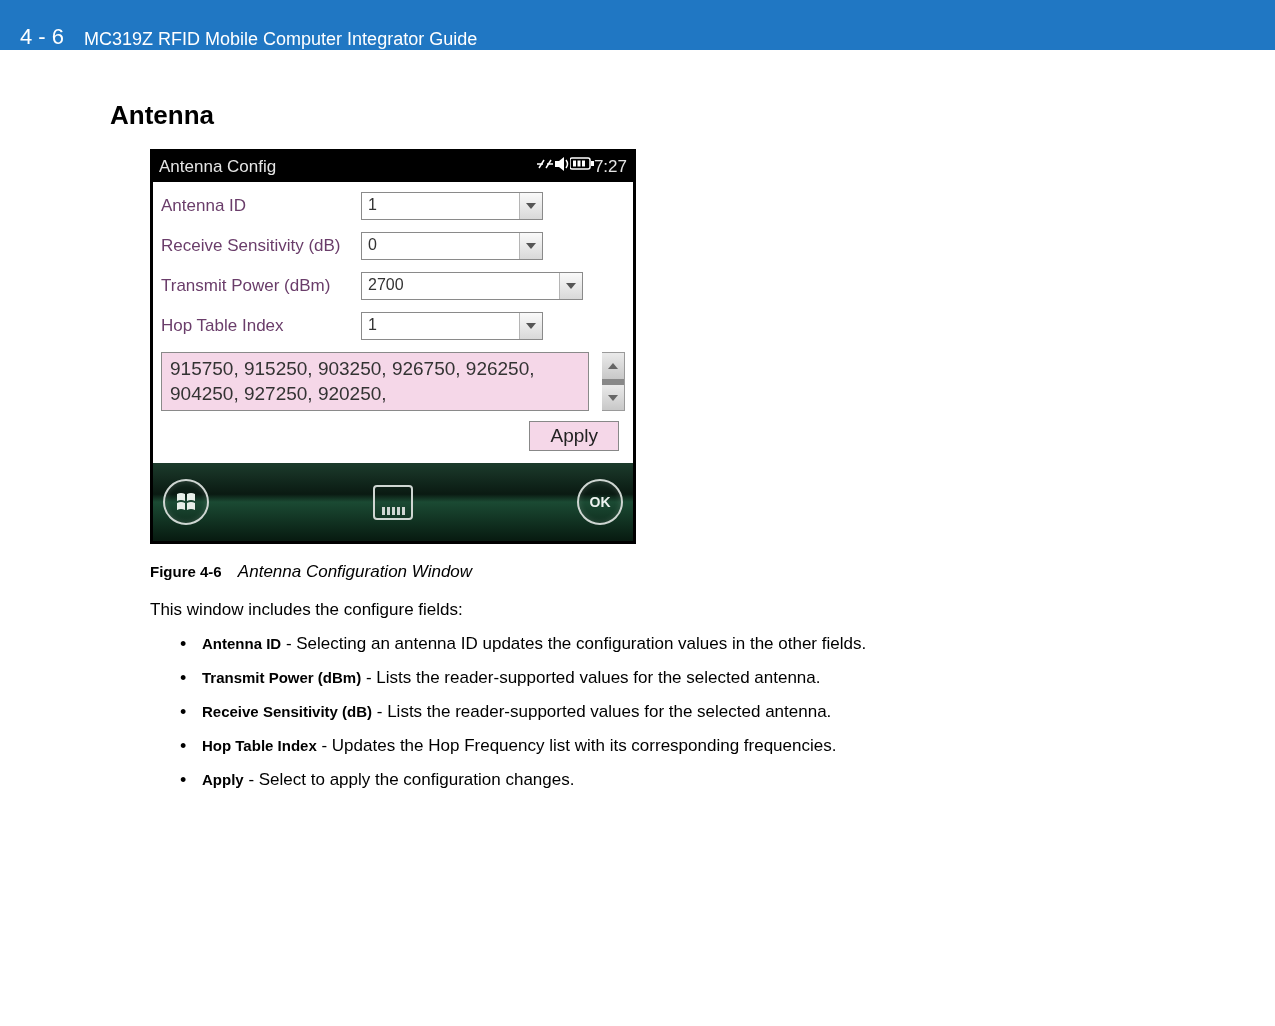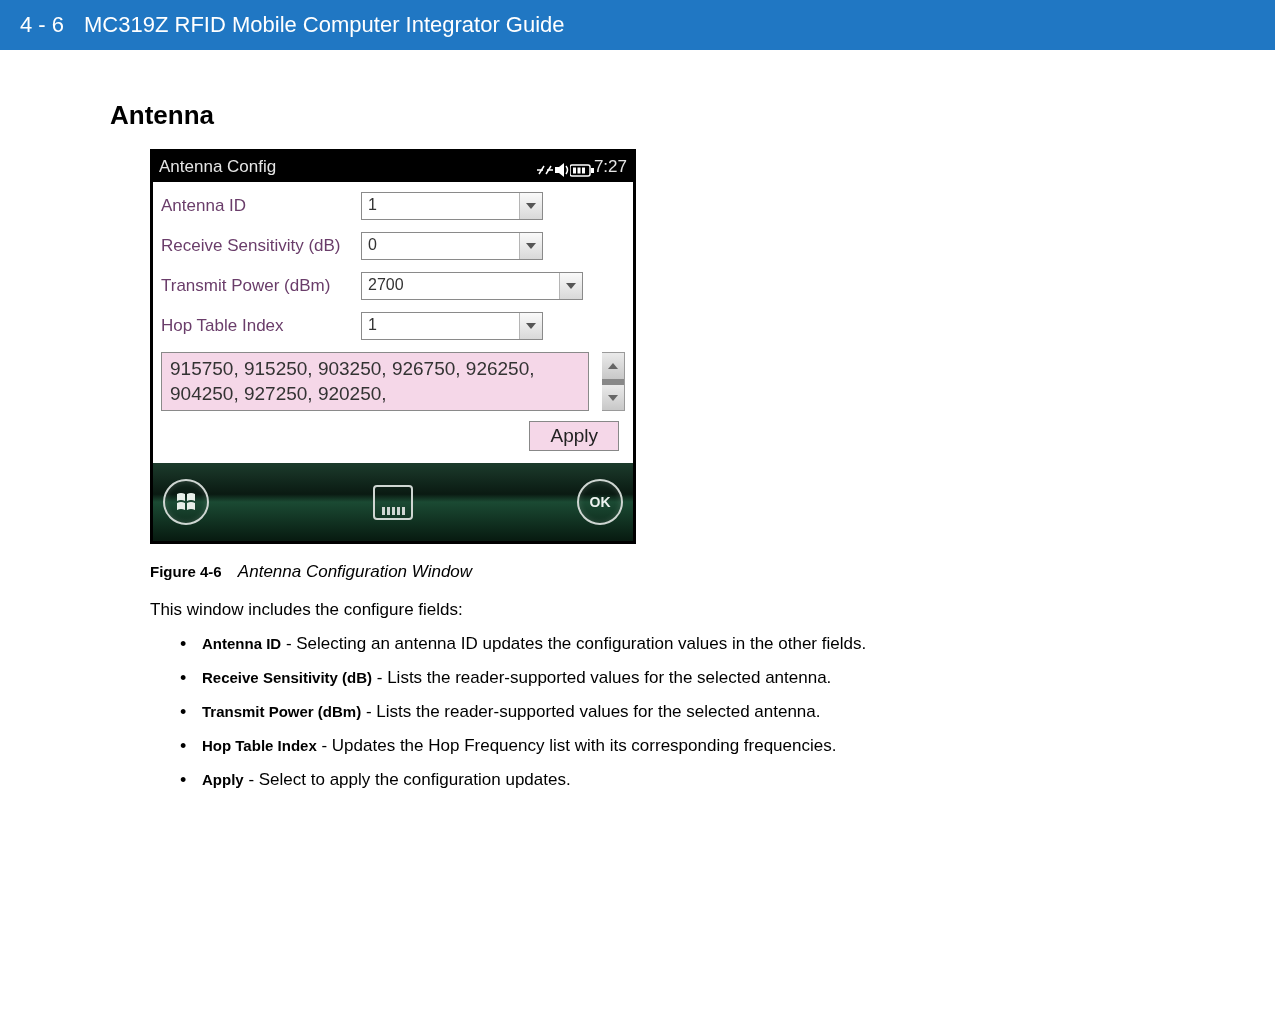--- a/index.html
+++ b/index.html
@@ -5,33 +5,33 @@
   body {
     margin: 0;
     font-family: Arial, Helvetica, sans-serif;
     color: #000;
     background: #fff;
   }
   .header-bar {
     background: #2077c3;
     color: #fff;
     display: flex;
-    align-items: center;
+    align-items: flex-end;
     height: 50px;
     padding: 0 20px;
     font-family: "Arial Narrow", Arial, sans-serif;
     font-stretch: condensed;
   }
   .header-page {
     font-size: 22px;
     margin-right: 20px;
     font-weight: 400;
   }
   .header-title {
-    font-size: 22px;
+    font-size: 18px;
     font-weight: 400;
   }
   .content {
     padding: 50px 0 30px 110px;
     max-width: 1050px;
   }
   .section-title {
     font-family: "Arial Narrow", Arial, sans-serif;
     font-stretch: condensed;
     font-weight: bold;
@@ -63,21 +63,21 @@
     height: 30px;
     padding: 0 6px;
     font-size: 17px;
     justify-content: space-between;
   }
   .titlebar-left {
     white-space: nowrap;
   }
   .titlebar-right {
     display: flex;
-    align-items: flex-end;
+    align-items: flex-start;
   }
   .status-icon svg {
     display: block;
   }
   .form-area {
     padding: 10px 8px 4px 8px;
   }
   .form-row {
     display: flex;
     align-items: center;
@@ -376,19 +376,19 @@
 
   <div class="caption">
     <span class="fig-label">Figure 4-6</span>
     <span class="fig-title">Antenna Configuration Window</span>
   </div>
 
   <p class="body-text">This window includes the configure fields:</p>
 
   <ul class="fields">
     <li><span class="term">Antenna ID</span><span> - Selecting an antenna ID updates the configuration values in the other fields.</span></li>
+    <li><span class="term">Transmit Power (dBm)</span><span> - Lists the reader-supported values for the selected antenna.</span></li>
     <li><span class="term">Receive Sensitivity (dB)</span><span> - Lists the reader-supported values for the selected antenna.</span></li>
-    <li><span class="term">Transmit Power (dBm)</span><span> - Lists the reader-supported values for the selected antenna.</span></li>
     <li><span class="term">Hop Table Index</span><span> - Updates the Hop Frequency list with its corresponding frequencies.</span></li>
-    <li><span class="term">Apply</span><span> - Select to apply the configuration updates.</span></li>
+    <li><span class="term">Apply</span><span> - Select to apply the configuration changes.</span></li>
   </ul>
 
 </div>
 
 </body></html>

